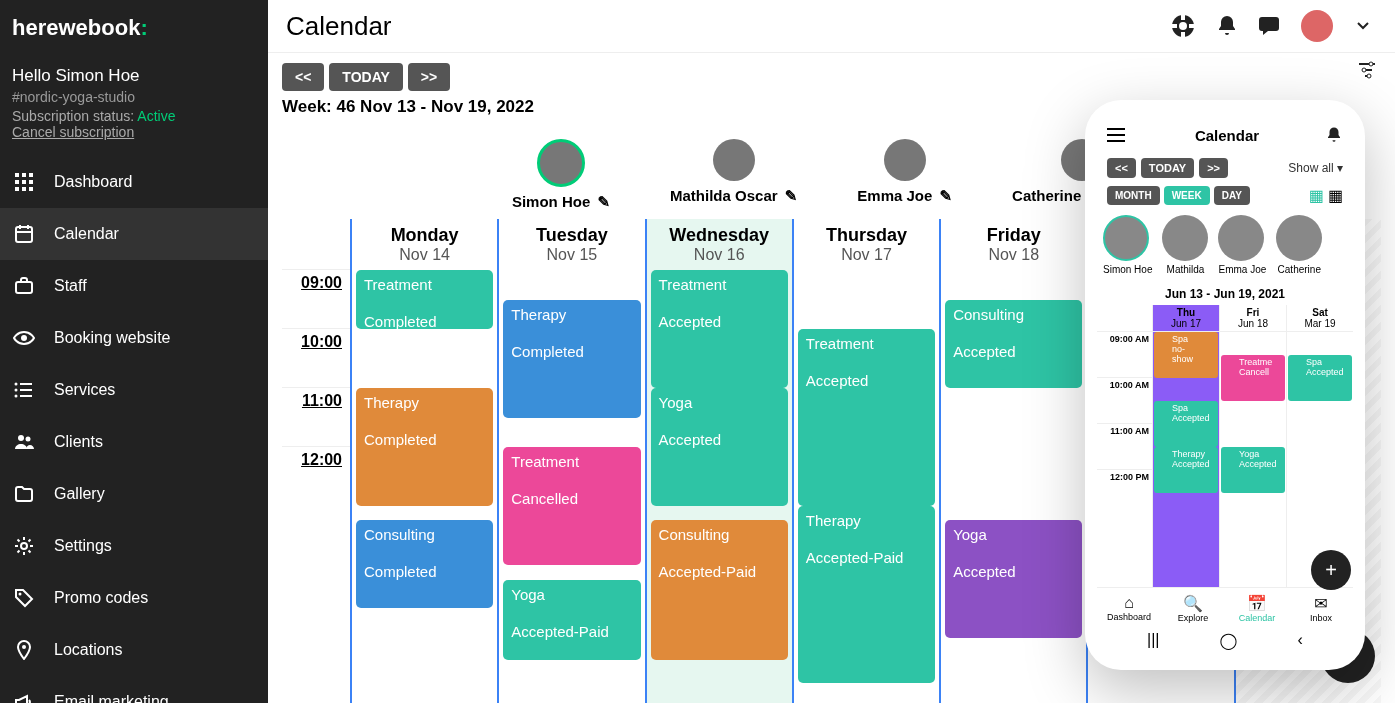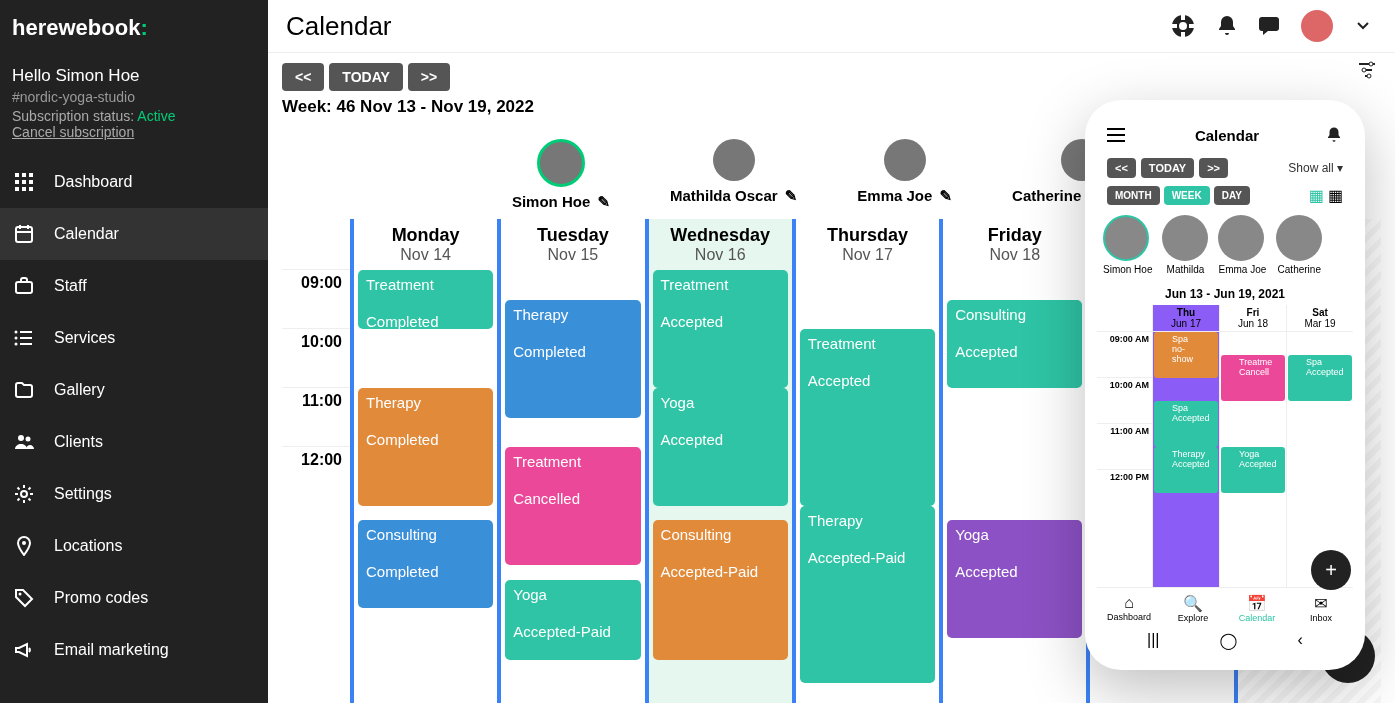--- a/index.html
+++ b/index.html
@@ -28,23 +28,23 @@
 .btn { background: #555; color: #fff; border: none; padding: 6px 13px; border-radius: 4px; font-size: 14px; font-weight: bold; cursor: pointer; }
 .week-label { font-size: 17px; font-weight: bold; }
 .staff-row { display: flex; justify-content: center; gap: 60px; padding: 18px 0 8px; }
 .staff { text-align: center; }
 .staff .av { width: 42px; height: 42px; border-radius: 50%; background: #777; margin: 0 auto 6px; }
 .staff.sel .av { border: 3px solid #0c7; width: 48px; height:48px; }
 .staff .nm { font-size: 15px; font-weight: bold; }
 .edit-ic { display: inline-block; margin-left: 3px; }
 .calendar { flex: 1; overflow: hidden; padding: 0 14px; position: relative; }
 .cal-grid { display: flex; height: 100%; }
-.time-col { width: 68px; }
+.time-col { width: 68px; text-decoration: underline; }
 .day-cols { flex: 1; display: flex; }
-.day-col { flex: 1; border-left: 4px solid #3b82f6; position: relative; }
+.day-col { flex: 1; border-left: 2px solid #3b82f6; position: relative; }
 .day-col.today { background: #e6f7f0; }
 .day-head { text-align: center; padding: 6px 0; }
 .day-name { font-size: 18px; font-weight: bold; }
 .day-date { font-size: 16px; color: #555; }
 .time-slot { height: 59px; border-top: 1px solid #eee; font-size: 16px; font-weight: bold; text-align: right; padding: 4px 8px 0 0; }
 .events { position: relative; }
 .event { position: absolute; left: 4px; right: 4px; border-radius: 5px; padding: 6px 8px; color: #fff; font-size: 15px; overflow: hidden; }
 .ev-title { font-weight: 400; }
 .ev-status { font-weight: 400; margin-top: 20px; }
 .c-teal { background: #2ec4a5; }
@@ -130,74 +130,83 @@
         <span class="icon">
           <svg width="20" height="20" viewBox="0 0 20 20">
             <rect x="2" y="6" width="16" height="11" rx="2" fill="none" stroke="#fff" stroke-width="2"></rect>
             <path d="M7 6V4a2 2 0 012-2h2a2 2 0 012 2v2" stroke="#fff" stroke-width="2" fill="none"></path>
           </svg>
         </span>
         <span>Staff</span>
       </div>
       <div class="nav-item">
         <span class="icon">
+          <svg width="22" height="22" viewBox="0 0 22 22">
+            <path d="M1 11s3-6 10-6 10 6 10 6-3 6-10 6S1 11 1 11z" fill="none" stroke="#fff" stroke-width="2"></path>
+            <circle cx="11" cy="11" r="3" fill="#fff"></circle>
+          </svg>
+        </span>
+        <span>Booking website</span>
+      </div>
+      <div class="nav-item">
+        <span class="icon">
           <svg width="20" height="20" viewBox="0 0 20 20">
             <path d="M6 4h12M6 10h12M6 16h12" stroke="#fff" stroke-width="2"></path>
             <circle cx="2" cy="4" r="1.5" fill="#fff"></circle>
             <circle cx="2" cy="10" r="1.5" fill="#fff"></circle>
             <circle cx="2" cy="16" r="1.5" fill="#fff"></circle>
           </svg>
         </span>
         <span>Services</span>
-      </div>
-      <div class="nav-item">
-        <span class="icon">
-          <svg width="20" height="20" viewBox="0 0 20 20">
-            <path d="M2 5a2 2 0 012-2h4l2 2h6a2 2 0 012 2v8a2 2 0 01-2 2H4a2 2 0 01-2-2V5z" fill="none" stroke="#fff" stroke-width="2"></path>
-          </svg>
-        </span>
-        <span>Gallery</span>
       </div>
       <div class="nav-item">
         <span class="icon">
           <svg width="22" height="22" viewBox="0 0 22 22">
             <circle cx="8" cy="7" r="3" fill="#fff"></circle>
             <circle cx="15" cy="8" r="2.5" fill="#fff"></circle>
             <path d="M2 18c0-3 3-5 6-5s6 2 6 5" fill="#fff"></path>
             <path d="M13 18c0-2 2-4 4-4s4 2 4 4" fill="#fff"></path>
           </svg>
         </span>
         <span>Clients</span>
       </div>
       <div class="nav-item">
         <span class="icon">
           <svg width="20" height="20" viewBox="0 0 20 20">
+            <path d="M2 5a2 2 0 012-2h4l2 2h6a2 2 0 012 2v8a2 2 0 01-2 2H4a2 2 0 01-2-2V5z" fill="none" stroke="#fff" stroke-width="2"></path>
+          </svg>
+        </span>
+        <span>Gallery</span>
+      </div>
+      <div class="nav-item">
+        <span class="icon">
+          <svg width="20" height="20" viewBox="0 0 20 20">
             <circle cx="10" cy="10" r="3" fill="none" stroke="#fff" stroke-width="2"></circle>
             <path d="M10 1v3M10 16v3M1 10h3M16 10h3M3.5 3.5l2 2M14.5 14.5l2 2M3.5 16.5l2-2M14.5 5.5l2-2" stroke="#fff" stroke-width="2"></path>
           </svg>
         </span>
         <span>Settings</span>
       </div>
       <div class="nav-item">
         <span class="icon">
           <svg width="20" height="20" viewBox="0 0 20 20">
+            <path d="M2 2h7l9 9-7 7-9-9V2z" fill="none" stroke="#fff" stroke-width="2"></path>
+            <circle cx="6" cy="6" r="1.5" fill="#fff"></circle>
+          </svg>
+        </span>
+        <span>Promo codes</span>
+      </div>
+      <div class="nav-item">
+        <span class="icon">
+          <svg width="20" height="20" viewBox="0 0 20 20">
             <path d="M10 1a6 6 0 00-6 6c0 4 6 12 6 12s6-8 6-12a6 6 0 00-6-6z" fill="none" stroke="#fff" stroke-width="2"></path>
             <circle cx="10" cy="7" r="2" fill="#fff"></circle>
           </svg>
         </span>
         <span>Locations</span>
-      </div>
-      <div class="nav-item">
-        <span class="icon">
-          <svg width="20" height="20" viewBox="0 0 20 20">
-            <path d="M2 2h7l9 9-7 7-9-9V2z" fill="none" stroke="#fff" stroke-width="2"></path>
-            <circle cx="6" cy="6" r="1.5" fill="#fff"></circle>
-          </svg>
-        </span>
-        <span>Promo codes</span>
       </div>
       <div class="nav-item">
         <span class="icon">
           <svg width="20" height="20" viewBox="0 0 20 20">
             <path d="M2 8v4h3l8 4V4L5 8H2zM15 8a3 3 0 010 4" fill="none" stroke="#fff" stroke-width="2"></path>
           </svg>
         </span>
         <span>Email marketing</span>
       </div>
     </div>

